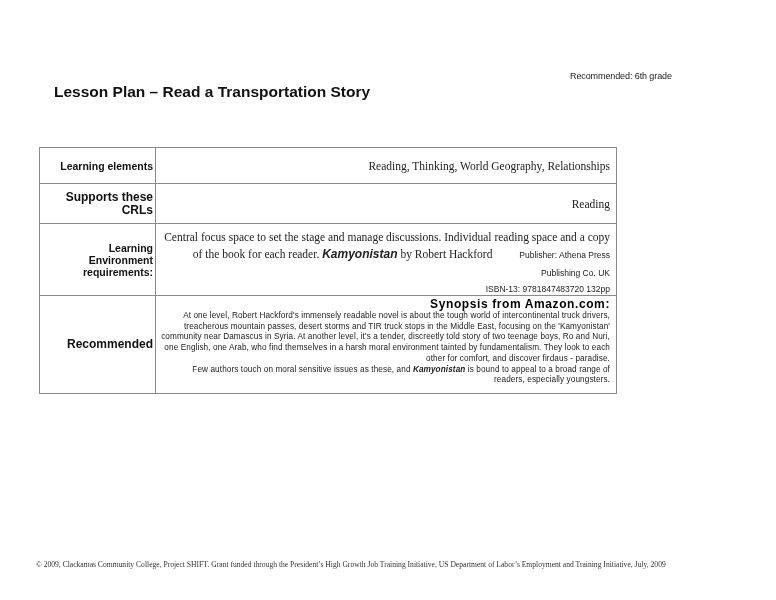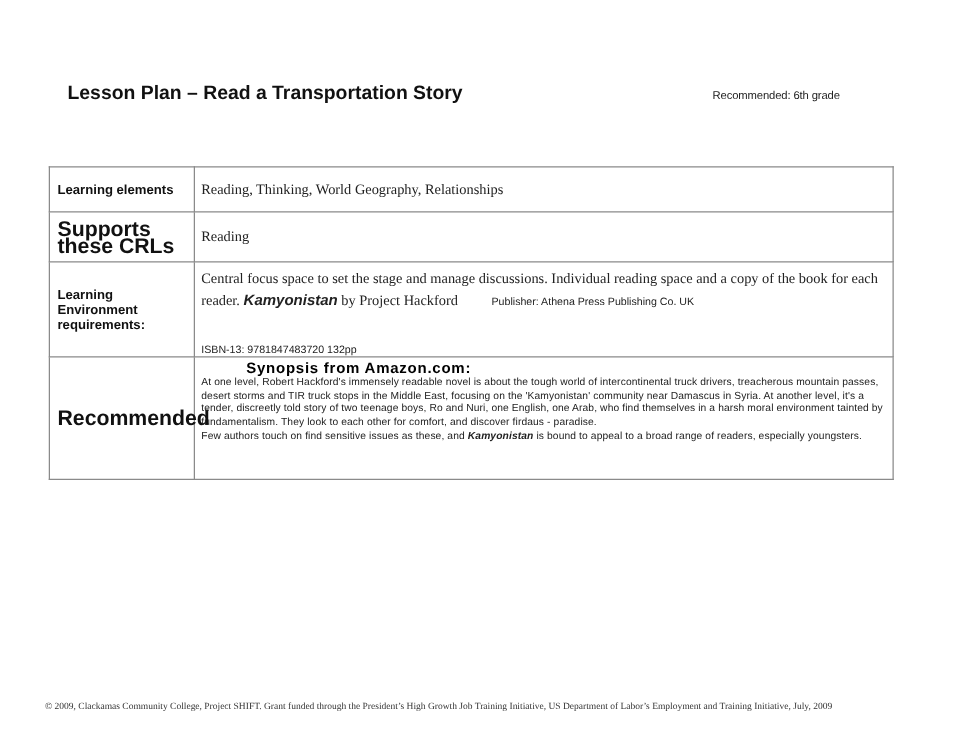--- a/index.html
+++ b/index.html
@@ -7,52 +7,52 @@
     width: 776px; height: 600px; background: #ffffff; position: relative;
     overflow: hidden; color: #000;
     font-family: "Liberation Sans", sans-serif;
   }
   .recommended {
     position: absolute; left: 570px; top: 71px;
     font-size: 9px; color: #222; letter-spacing: -0.1px;
     font-family: "Liberation Sans", sans-serif;
   }
   .page-title {
-    position: absolute; left: 54px; top: 66px;
+    position: absolute; left: 54px; top: 83px;
     font-size: 15.5px; font-weight: bold; color: #111;
     font-family: "Liberation Sans", sans-serif;
   }
   table.plan {
-    position: absolute; left: 39px; top: 133px; width: 676px;
-    border-collapse: collapse; table-layout: fixed;
+    position: absolute; left: 39px; top: 147px; width: 578px;
+    border-collapse: collapse; table-layout: fixed; text-align: right;
   }
   table.plan td {
     border: 1px solid #8a8a8a; vertical-align: middle; padding: 0;
   }
   td.label {
     width: 107px; padding-left: 6px !important; padding-right: 2px !important;
     font-family: "Liberation Sans", sans-serif; font-weight: bold;
     font-size: 10.5px; line-height: 12px; color: #111;
   }
-  td.label.big { font-size: 17px; line-height: 13px; }
+  td.label.big { font-size: 12px; line-height: 13px; }
   td.value {
     padding-left: 5px !important; padding-right: 6px !important;
     font-family: "Liberation Serif", serif; font-size: 11.5px; color: #222;
   }
   .row1 { height: 36px; }
   .row2 { height: 53px; }
   .row3 { height: 40px; }
   .row4 { height: 71px; }
   .row5 { height: 98px; }
   .top { vertical-align: top !important; }
   .v-pad { padding-top: 10px !important; }
   .env-text { padding-top: 5px !important; line-height: 17px; }
   .book-title { font-family: "Liberation Sans", sans-serif; font-weight: bold; font-style: italic; font-size: 12px; }
   .publisher { font-family: "Liberation Sans", sans-serif; font-size: 8.5px; margin-left: 24px; }
-  .isbn { font-family: "Liberation Sans", sans-serif; font-size: 8.5px; margin-top: 23px; line-height: 12px; }
+  .isbn { font-family: "Liberation Sans", sans-serif; font-size: 8.5px; margin-top: 1px; line-height: 12px; }
   .syn-head {
     font-family: "Liberation Sans", sans-serif; font-weight: bold;
     font-size: 12px; letter-spacing: 0.6px; line-height: 13px; margin-top: 2px; color: #000000; margin-left: 36px;
   }
   .syn-body {
     font-family: "Liberation Sans", sans-serif; font-size: 8.2px;
     line-height: 10.7px; color: #222; letter-spacing: 0.1px;
   }
   .syn-body b { font-style: italic; }
   .footer {
@@ -75,33 +75,33 @@
   </tr>
   <tr class="row3">
     <td class="label big">Supports these CRLs</td>
     <td class="value">Reading</td>
   </tr>
   <tr class="row4">
     <td class="label">Learning Environment requirements:</td>
     <td class="value top env-text">
       <span>Central focus space to set the stage and manage discussions.  Individual reading space and a copy of the book for each reader.</span>
       <span class="book-title">Kamyonistan</span>
-      <span>by Project Hackford</span>
+      <span>by Robert Hackford</span>
       <span class="publisher">Publisher: Athena Press Publishing Co. UK</span>
       <div class="isbn">ISBN-13: 9781847483720 132pp</div>
     </td>
   </tr>
   <tr class="row5">
     <td class="label big">Recommended</td>
     <td class="value top">
       <div class="syn-head">Synopsis from Amazon.com:</div>
       <div class="syn-body">
         <div>At one level, Robert Hackford's immensely readable novel is about the tough world of intercontinental truck drivers, treacherous mountain passes, desert storms and TIR truck stops in the Middle East, focusing on the 'Kamyonistan' community near Damascus in Syria. At another level, it's a tender, discreetly told story of two teenage boys, Ro and Nuri, one English, one Arab, who find themselves in a harsh moral environment tainted by fundamentalism. They look to each other for comfort, and discover firdaus - paradise.</div>
         <div>
-          <span>Few authors touch on find sensitive issues as these, and</span>
+          <span>Few authors touch on moral sensitive issues as these, and</span>
           <b>Kamyonistan</b>
           <span>is bound to appeal to a broad range of readers, especially youngsters.</span>
         </div>
       </div>
     </td>
   </tr>
 </tbody>
   </table>
 
 <div class="footer">© 2009, Clackamas Community College, Project SHIFT. Grant funded through the President’s High Growth Job Training Initiative, US Department of Labor’s Employment and Training Initiative, July, 2009</div>

